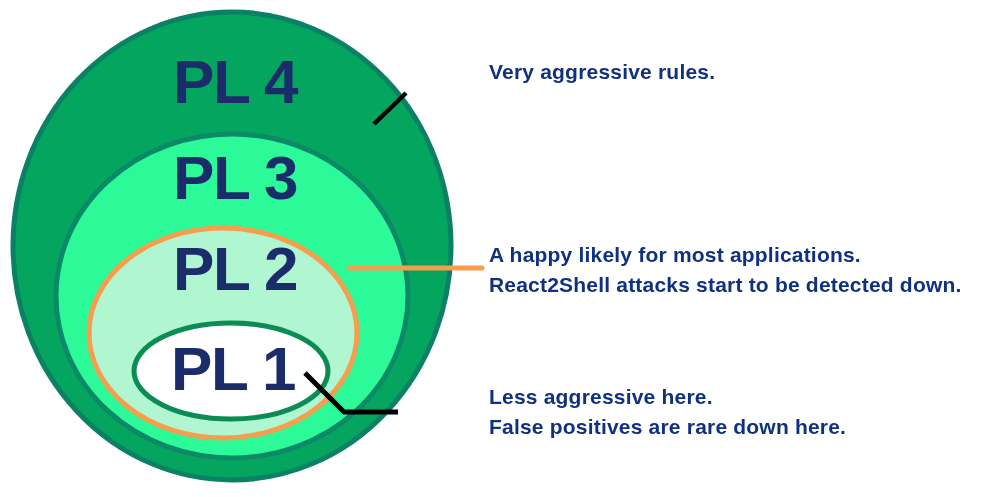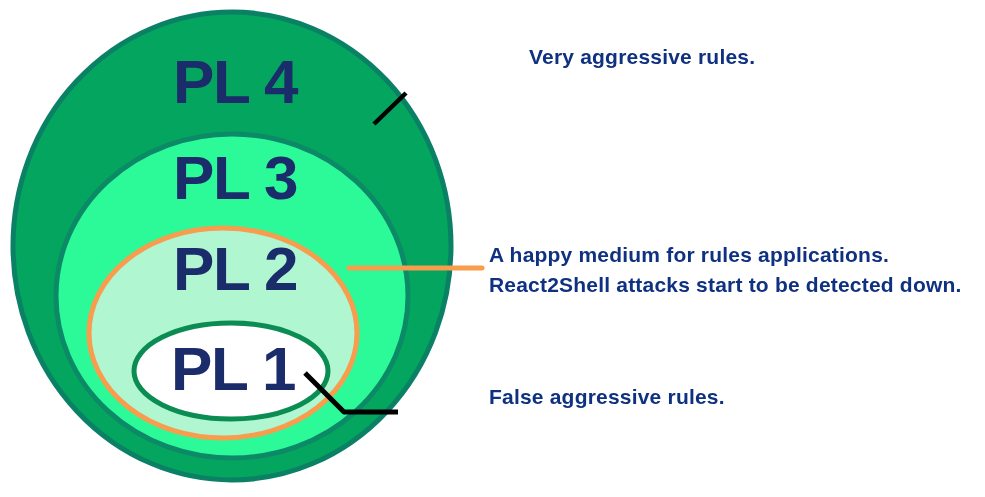--- a/index.html
+++ b/index.html
@@ -61,26 +61,27 @@
 
     <text class="pl-label" x="235" y="103" text-anchor="middle" fill="#1B2C6B">PL 4</text>
 
     <text class="pl-label" x="235" y="199" text-anchor="middle" fill="#1B2C6B">PL 3</text>
 
     <text class="pl-label" x="235" y="290" text-anchor="middle" fill="#1B2C6B">PL 2</text>
 
     <text class="pl-label" x="233" y="390" text-anchor="middle" fill="#1B2C6B">PL 1</text>
   </svg>
 
-  <div class="annotation" style="top: 42px; margin-left: 40px;">
+  <div class="annotation" style="top: 57px;">
     <span class="line">Very aggressive rules.</span>
   </div>
 
   <div class="annotation" style="top: 240px;">
-    <span class="line">A happy medium for rules applications.</span>
+    <span class="line">A happy likely for most applications.</span>
     <span class="line">React2Shell attacks start to be detected down.</span>
   </div>
 
   <div class="annotation" style="top: 382px;">
-    <span class="line">False aggressive rules.</span>
+    <span class="line">Less aggressive here.</span>
+    <span class="line">False positives are rare down here.</span>
   </div>
 
 </div>
 
 </body></html>

